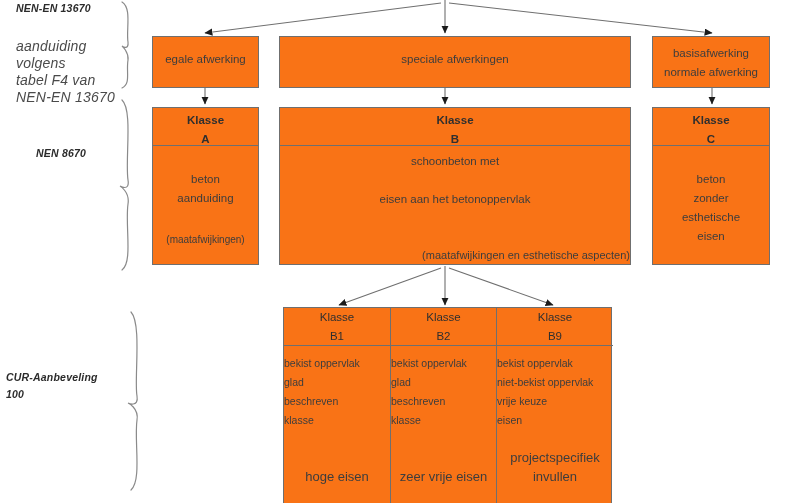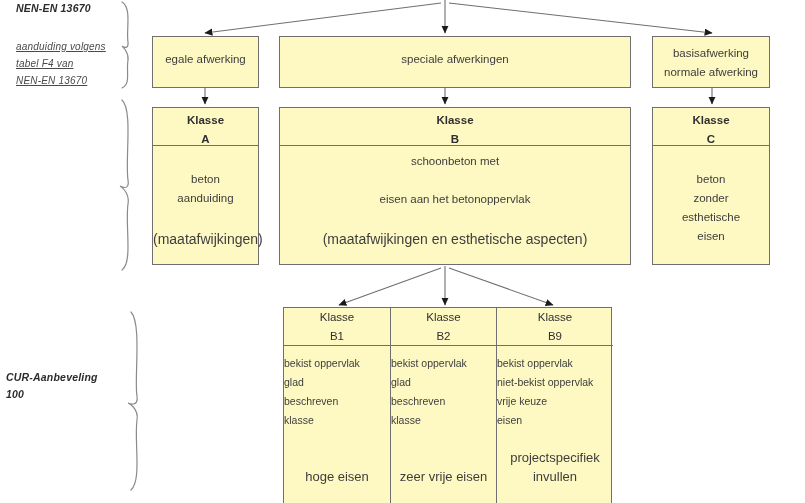--- a/index.html
+++ b/index.html
@@ -16,26 +16,26 @@
 
   .side-label{
     position:absolute;
     font-style:italic;
     font-weight:bold;
     font-size:10.5px;
     color:#2b2b2b;
     line-height:17px;
     letter-spacing:.2px;
   }
-  .side-label.small{font-weight:normal;font-size:10px;color:#4a4a4a;text-decoration:underline;}
+  .side-label.small{font-weight:normal;font-size:14px;color:#4a4a4a;}
 
   .box{
     position:absolute;
     border:1px solid #6f6f6f;
-    background:#fef9c3;
+    background:#f97316;
     box-sizing:border-box;
   }
   .box .bodytext{
     position:absolute;left:0;right:0;
     text-align:center;
     font-size:11.5px;
     line-height:19px;
     color:#3d3d3d;
   }
   .klasse-head{
@@ -111,20 +111,21 @@
   </svg>
 
   <div class="side-label" style="left:16px;top:0px;width:105px;">NEN-EN 13670</div>
 
   <div class="side-label small" style="left:16px;top:38px;width:106px;">
     <div>aanduiding volgens</div>
     <div>tabel  F4  van</div>
     <div>NEN-EN 13670</div>
   </div>
 
+  <div class="side-label" style="left:36px;top:145px;width:100px;">NEN 8670</div>
 
   <div class="side-label" style="left:6px;top:369px;width:112px;">
     <div>CUR-Aanbeveling</div>
     <div>100</div>
   </div>
 
   <div class="box" style="left:152px;top:36px;width:107px;height:52px;">
     <div class="bodytext" style="top:13px;">egale afwerking</div>
   </div>
 
@@ -137,31 +138,31 @@
     <div class="bodytext" style="top:26px;">normale afwerking</div>
   </div>
 
   <div class="box" style="left:152px;top:107px;width:107px;height:158px;">
     <div class="klasse-head" style="height:38px;">
       <span class="kw">Klasse</span>
       <span class="kl">A</span>
     </div>
     <div class="bodytext" style="top:62px;">beton</div>
     <div class="bodytext" style="top:81px;">aanduiding</div>
-    <div class="bodytext" style="top:122px;font-size:14px;">(maatafwijkingen)</div>
+    <div class="bodytext" style="top:122px;font-size:10px;">(maatafwijkingen)</div>
   </div>
 
   <div class="box" style="left:279px;top:107px;width:352px;height:158px;">
     <div class="klasse-head" style="height:38px;">
       <span class="kw">Klasse</span>
       <span class="kl">B</span>
     </div>
     <div class="bodytext" style="top:44px;">schoonbeton met</div>
     <div class="bodytext" style="top:82px;">eisen aan het betonoppervlak</div>
-    <div class="bodytext" style="top:122px;font-size:14px;">(maatafwijkingen en esthetische aspecten)</div>
+    <div class="bodytext" style="top:138px;font-size:11px;text-align:right;">(maatafwijkingen en esthetische aspecten)</div>
   </div>
 
   <div class="box" style="left:652px;top:107px;width:118px;height:158px;">
     <div class="klasse-head" style="height:38px;">
       <span class="kw">Klasse</span>
       <span class="kl">C</span>
     </div>
     <div class="bodytext" style="top:62px;">beton</div>
     <div class="bodytext" style="top:81px;">zonder</div>
     <div class="bodytext" style="top:100px;">esthetische</div>

